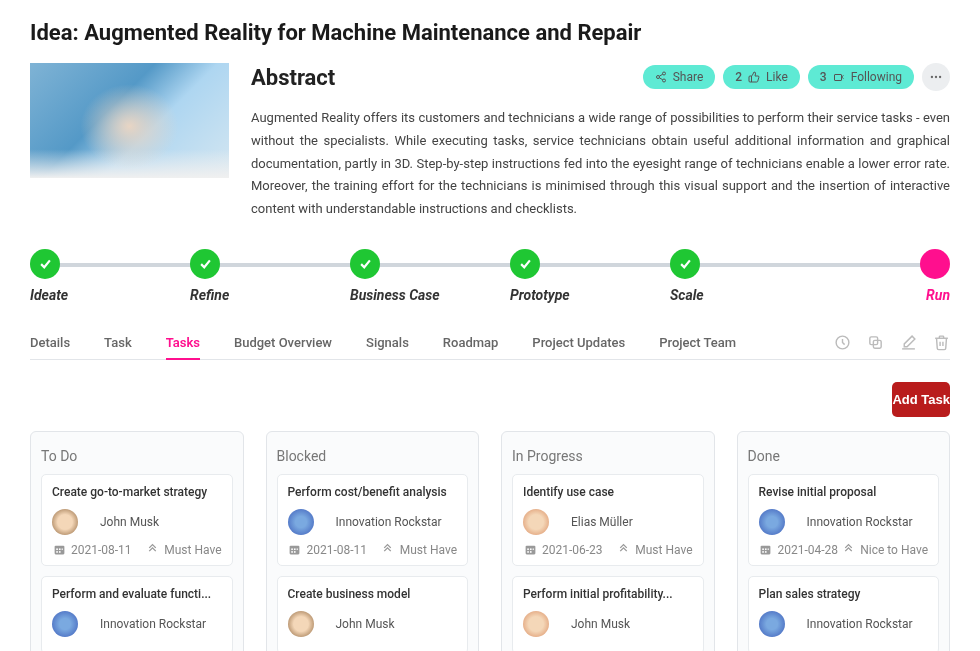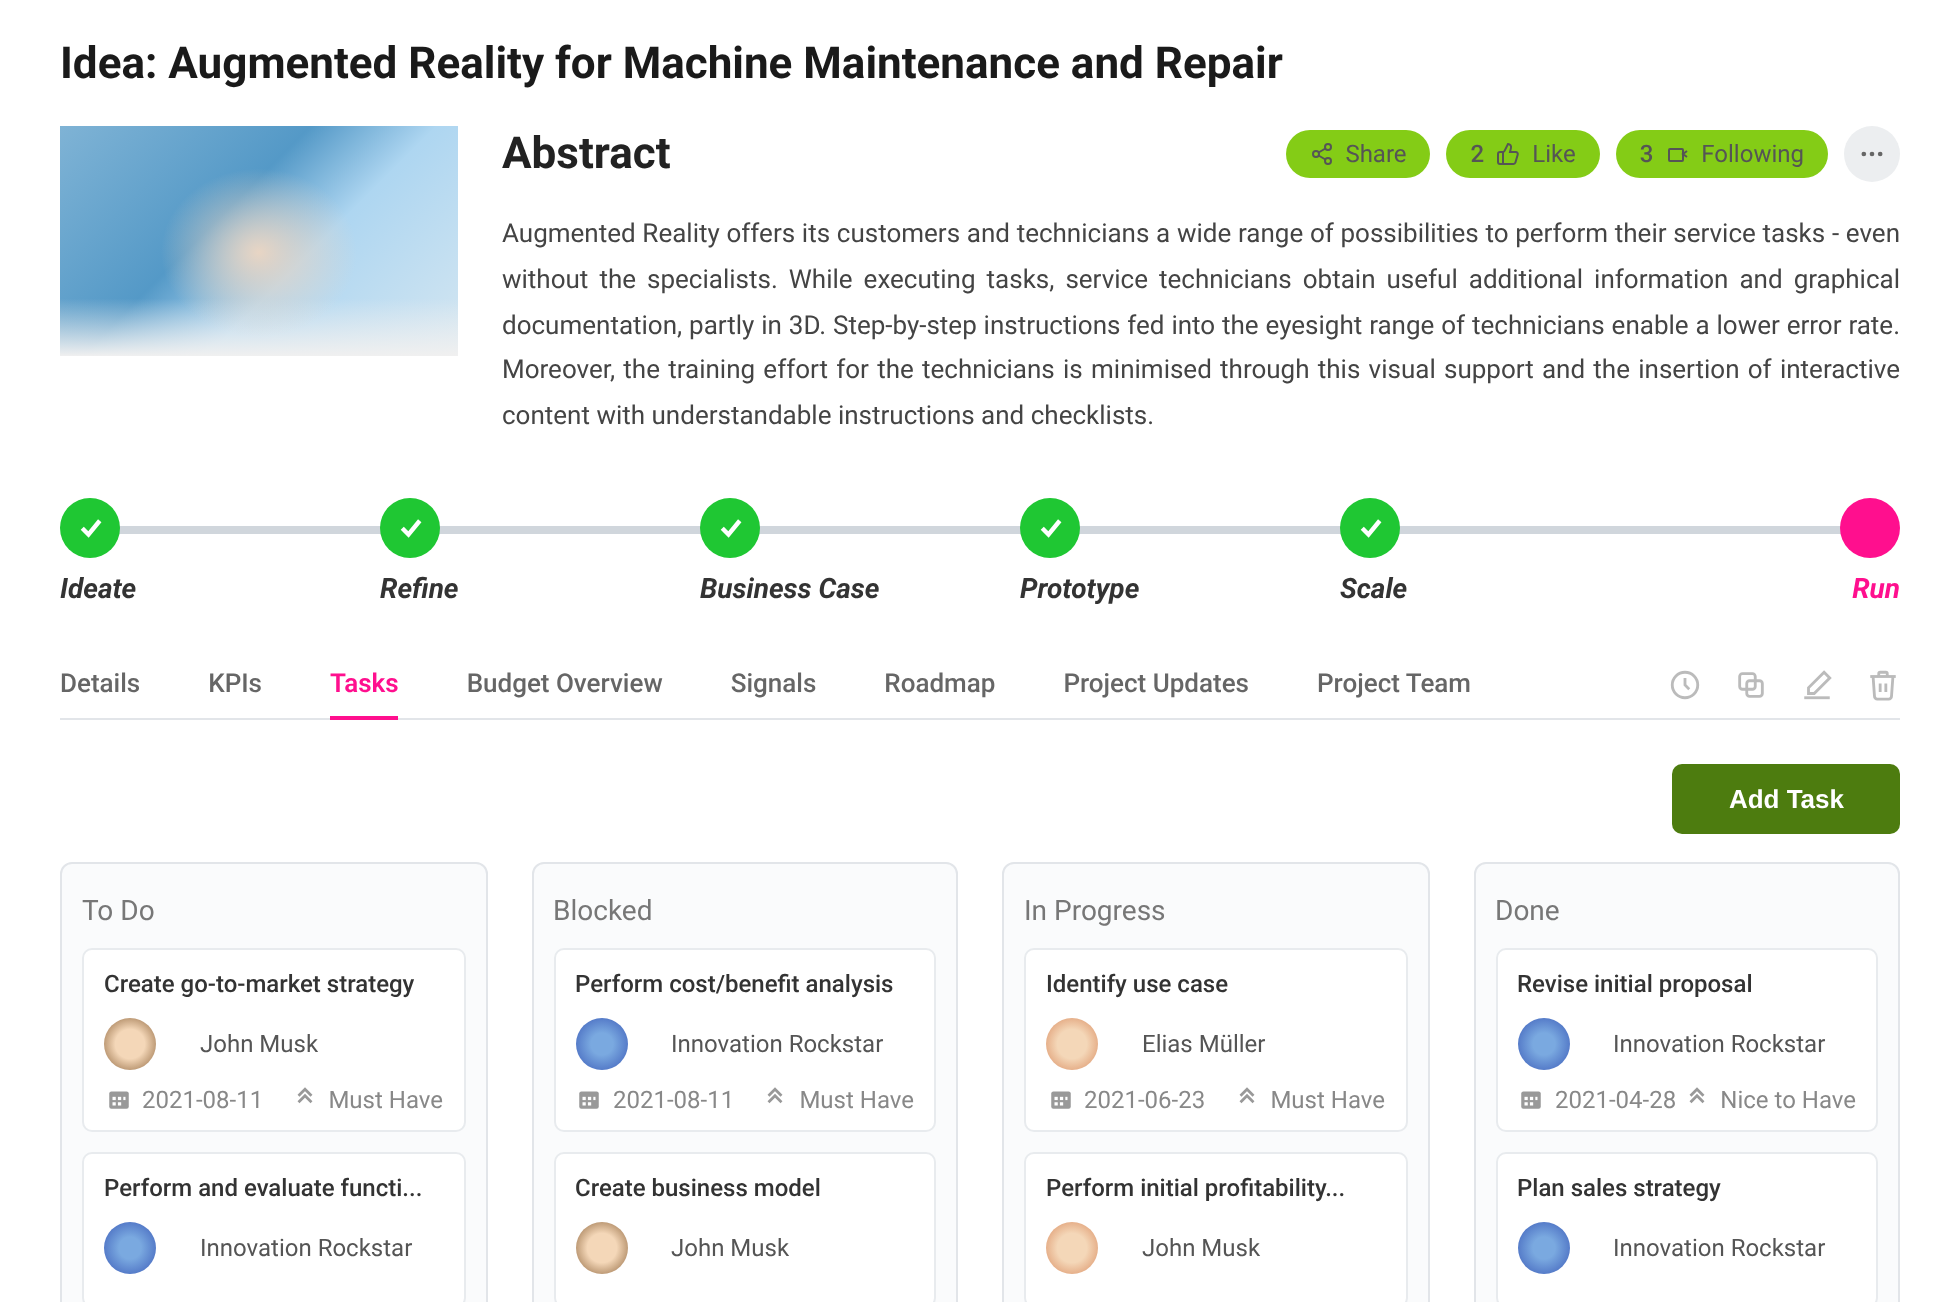--- a/index.html
+++ b/index.html
@@ -39,21 +39,21 @@
 .abstract-col { flex: 1; }
 .abstract-head {
   display: flex;
   justify-content: space-between;
   align-items: center;
   margin-bottom: 16px;
 }
 .abstract-title { font-size: 22px; font-weight: 700; color: #222; }
 .actions { display: flex; gap: 8px; align-items: center; }
 .pill {
-  background: #84cc16;
+  background: #5eead4;
   border-radius: 14px;
   padding: 5px 12px;
   font-size: 12px;
   color: #555;
   display: inline-flex;
   align-items: center;
   gap: 6px;
   cursor: pointer;
 }
 .pill .cnt { font-weight: 500; }
@@ -145,25 +145,25 @@
   margin-left: auto;
   display: flex;
   gap: 16px;
   color: #bbb;
   font-size: 16px;
 }
 .tab-icons span { cursor: pointer; }
 
 .addtask-row { display: flex; justify-content: flex-end; margin: 22px 0 14px; }
 .addtask-btn {
-  background: #4d7c0f;
+  background: #b91c1c;
   color: #fff;
   font-size: 13px;
   font-weight: 600;
-  padding: 10px 28px;
+  padding: 10px 0;
   border-radius: 5px;
   border: none;
   cursor: pointer;
 }
 
 .kanban { display: flex; gap: 22px; }
 .col {
   flex: 1;
   border: 1px solid #e2e5e9;
   border-radius: 6px;
@@ -336,21 +336,21 @@
         <div class="stage-label">Scale</div>
       </div>
       <div class="stage active">
         <div class="stage-dot dot-active"></div>
         <div class="stage-label">Run</div>
       </div>
     </div>
 </div>
 
 <div class="tabbar">
-  <div id="tabs-holder" style="display:contents"><div class="tab">Details</div><div class="tab">KPIs</div><div class="tab active">Tasks</div><div class="tab">Budget Overview</div><div class="tab">Signals</div><div class="tab">Roadmap</div><div class="tab">Project Updates</div><div class="tab">Project Team</div></div>
+  <div id="tabs-holder" style="display:contents"><div class="tab">Details</div><div class="tab">Task</div><div class="tab active">Tasks</div><div class="tab">Budget Overview</div><div class="tab">Signals</div><div class="tab">Roadmap</div><div class="tab">Project Updates</div><div class="tab">Project Team</div></div>
   <div class="tab-icons">
     <span>
       <svg width="17" height="17" viewBox="0 0 24 24" fill="none" stroke="currentColor" stroke-width="2">
           <circle cx="12" cy="12" r="9"></circle>
           <polyline points="12 7 12 12 15 15"></polyline>
         </svg>
     </span>
     <span>
       <svg width="17" height="17" viewBox="0 0 24 24" fill="none" stroke="currentColor" stroke-width="2">
           <rect x="9" y="9" width="11" height="11" rx="2"></rect>

